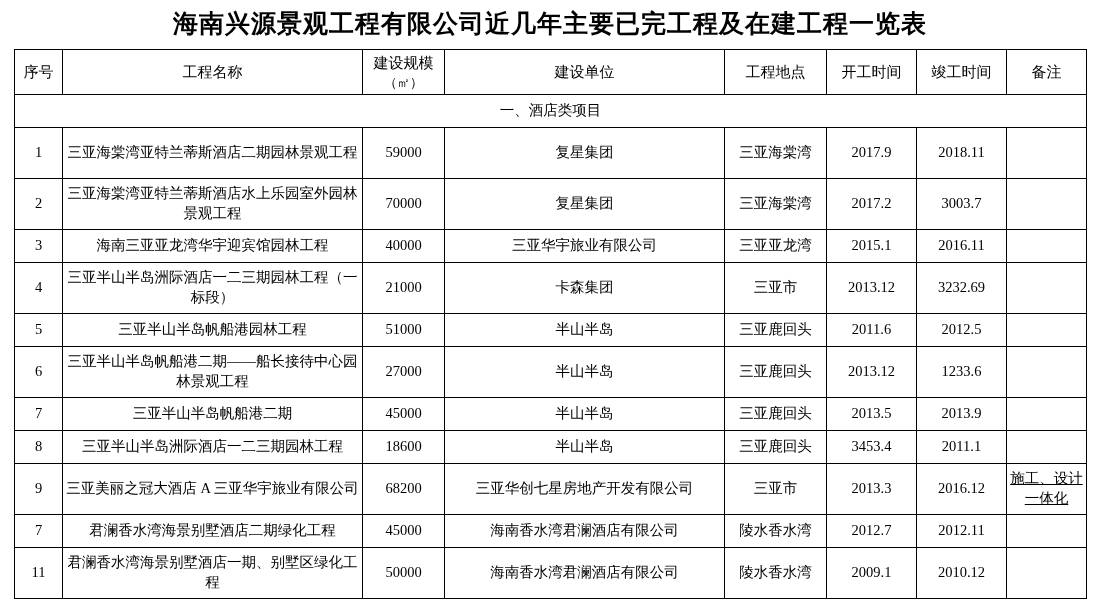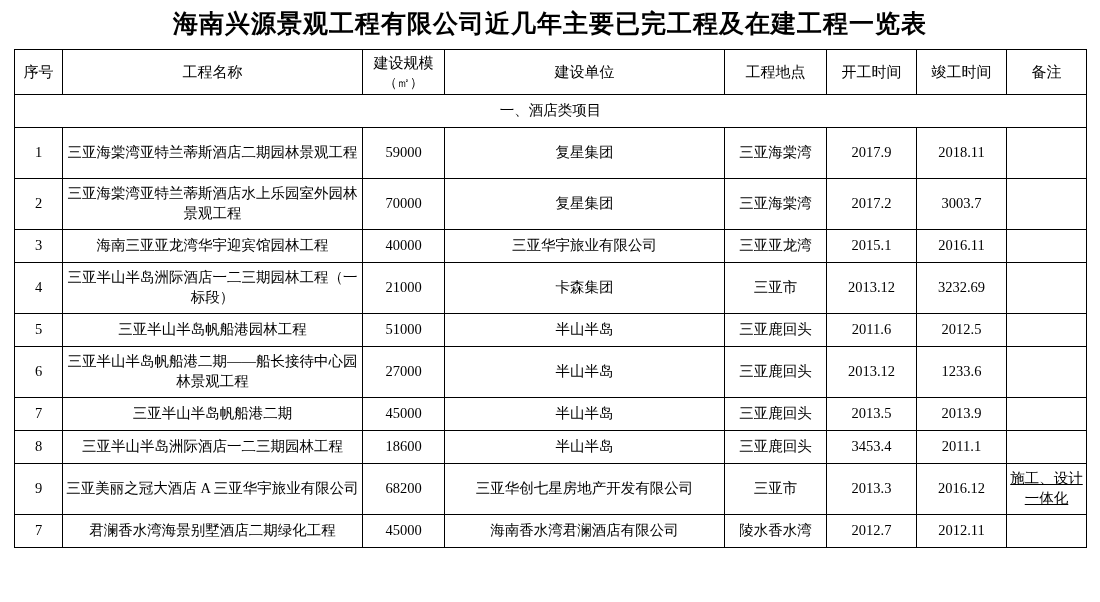--- a/index.html
+++ b/index.html
@@ -214,16 +214,26 @@
         <td>7</td>
         <td>君澜香水湾海景别墅酒店二期绿化工程</td>
         <td>45000</td>
         <td>海南香水湾君澜酒店有限公司</td>
         <td>陵水香水湾</td>
         <td>2012.7</td>
         <td>2012.11</td>
         <td class="remark-cell"></td>
       </tr>
 
+      <tr class="row-tall">
+        <td>11</td>
+        <td>君澜香水湾海景别墅酒店一期、别墅区绿化工程</td>
+        <td>50000</td>
+        <td>海南香水湾君澜酒店有限公司</td>
+        <td>陵水香水湾</td>
+        <td>2009.1</td>
+        <td>2010.12</td>
+        <td class="remark-cell"></td>
+      </tr>
     </tbody>
   </table>
 
 </div>
 
 </body></html>

